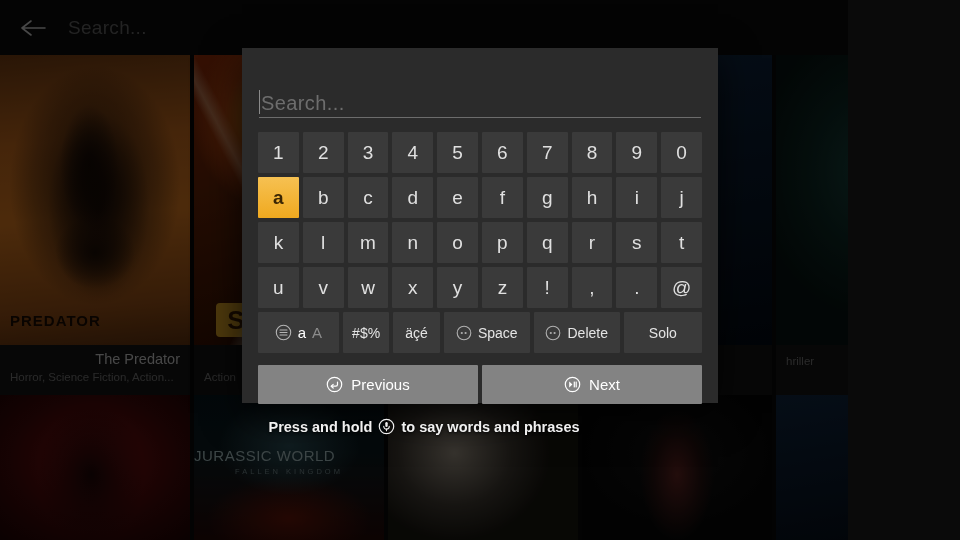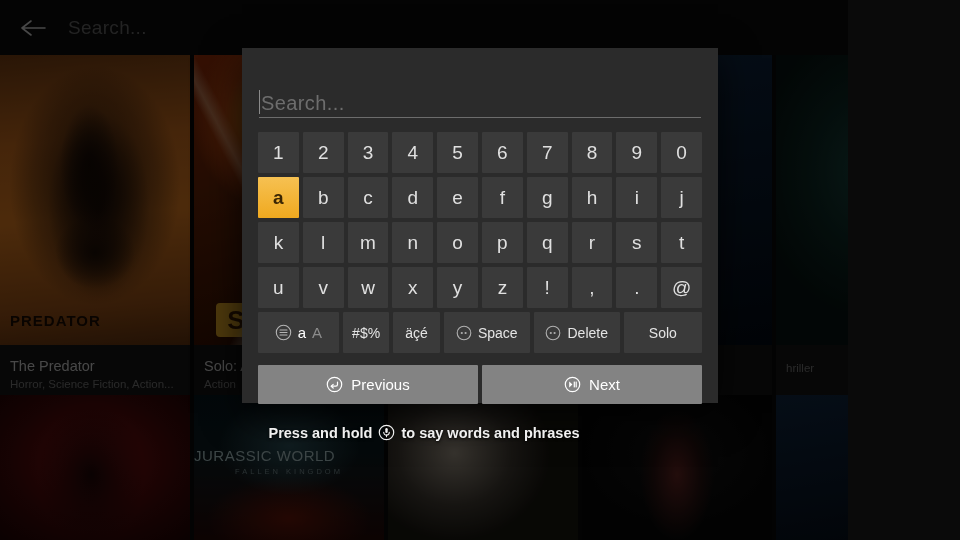--- a/index.html
+++ b/index.html
@@ -65,21 +65,22 @@
 
   .card-meta {
     position: absolute; left: 0; right: 0; bottom: 0;
     height: 50px;
     background: #141414;
     padding: 4px 10px 0 10px;
   }
   .card-title {
     font-size: 14.5px; color: #bdbdbd;
     white-space: nowrap; overflow: hidden;
-    margin-top: 9px;
+    margin-top: 2px;
+    text-align: right;
   }
   .card-genres {
     font-size: 11.5px; color: #6e6e6e;
     white-space: nowrap; overflow: hidden;
     margin-top: 4px;
   }
 
   
   .art-predator {
     width:100%;height:100%;
@@ -253,21 +254,20 @@
   
   #hint {
     position: absolute;
     left: 0; right: 0; top: 418px;
     text-align: center;
     color: #f0f0f0;
     font-size: 14.5px;
     font-weight: 600;
     display: flex; align-items: center; justify-content: center; gap: 6px;
     text-shadow: 0 1px 3px rgba(0,0,0,.9);
-    margin-top: 6px;
   }
 </style>
 </head>
 <body>
 
 <div id="screen">
 
   <div id="bg-layer">
 
     <div class="bg-topbar">

